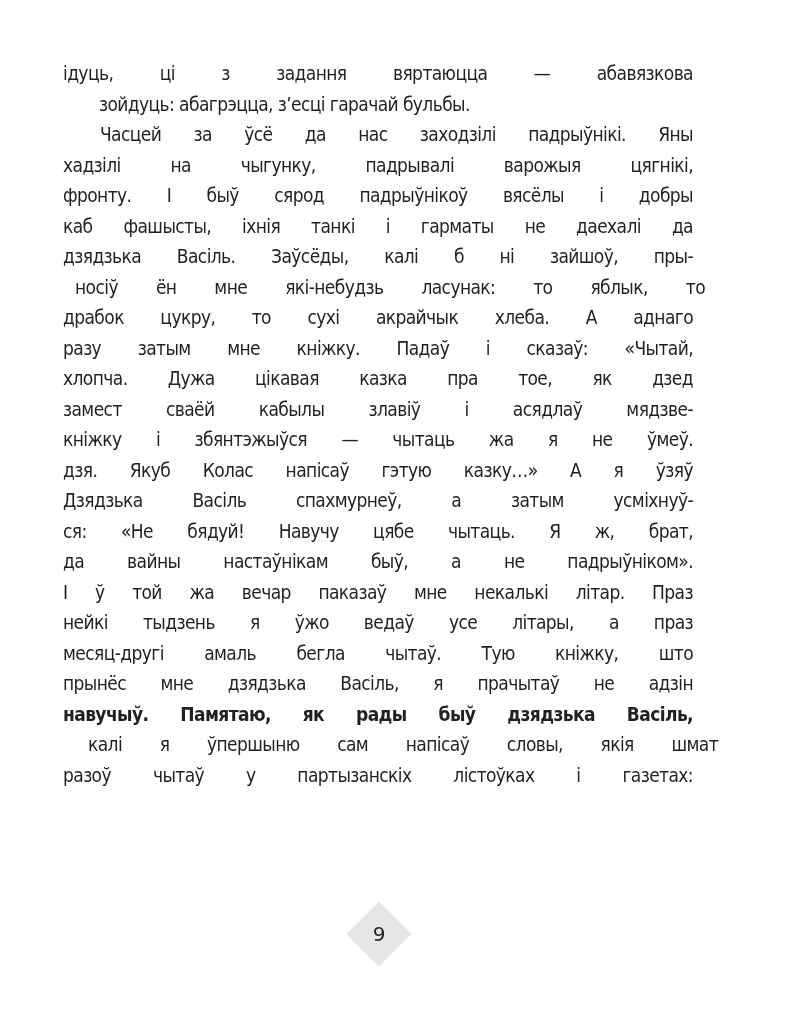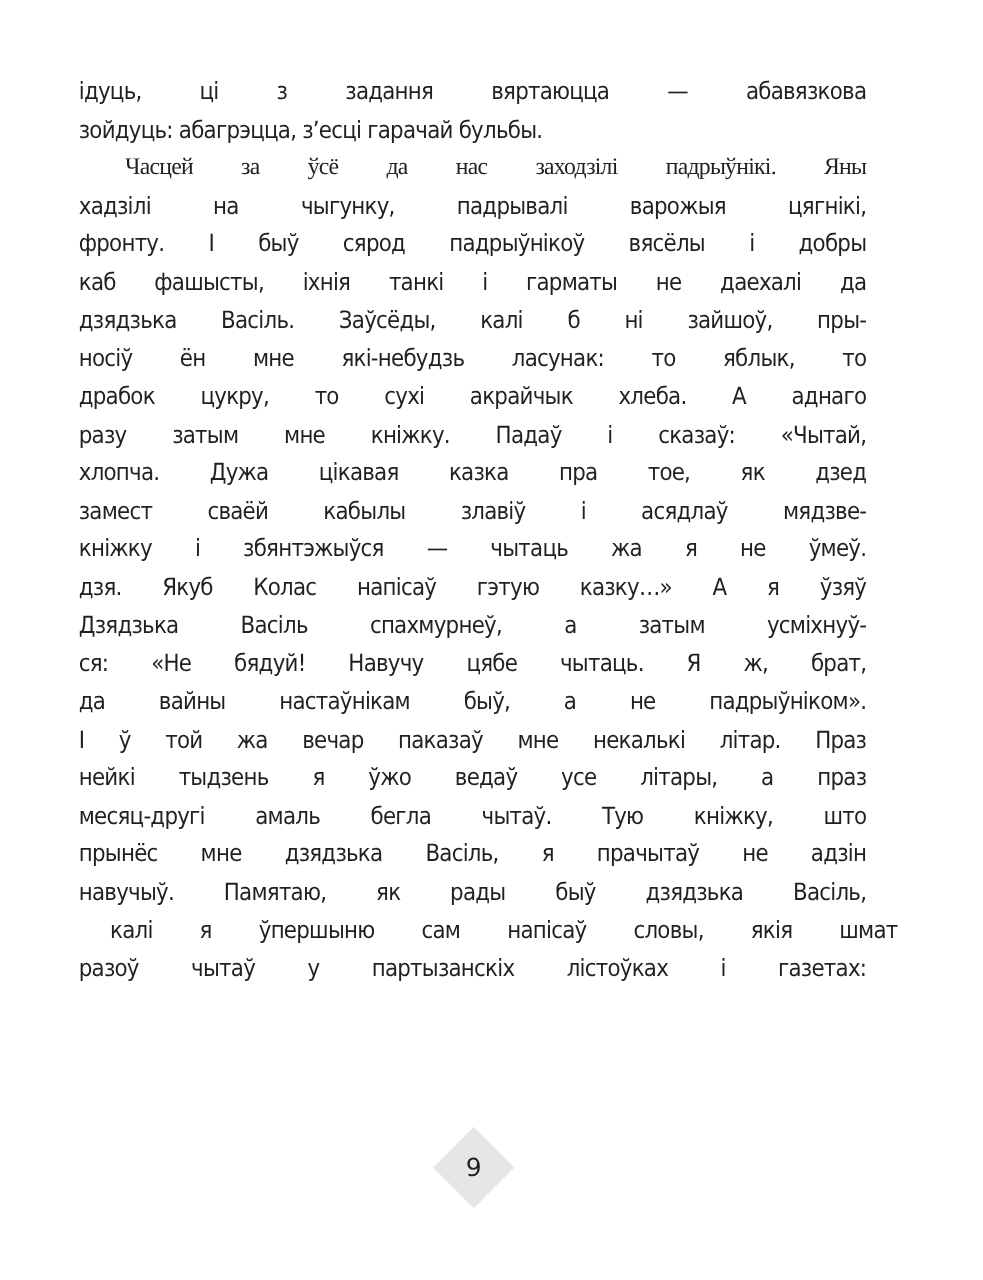--- a/index.html
+++ b/index.html
@@ -33,24 +33,24 @@
     .line {
       display: block;
       white-space: nowrap;
       height: 30.5px;
       text-align: justify;
       text-align-last: justify;
       transform-origin: left center;
     }
     .line.last {
       text-align-last: left;
+      margin-left: 36px;
     }
     .line.indent {
       padding-left: 37px;
-      font-family: Liberation Serif, serif;
     }
     .line-inner {
       display: inline-block;
       width: 100%;
       text-align: justify;
       text-align-last: justify;
       letter-spacing: -0.6px;
       white-space: normal;
     }
     .line.last .line-inner {
@@ -83,34 +83,34 @@
 
 <div class="page">
   <div class="text-block">
     <span class="line"><span class="line-inner" style="width: 630px;">ідуць, ці з задання вяртаюцца — абавязкова</span></span>
     <span class="line last"><span class="line-inner" style="width: 630px;">зойдуць: абагрэцца, з’есці гарачай бульбы.</span></span>
     <span class="line indent"><span class="line-inner" style="width: 593px;">Часцей за ўсё да нас заходзілі падрыўнікі. Яны</span></span>
     <span class="line"><span class="line-inner" style="width: 630px;">хадзілі на чыгунку, падрывалі варожыя цягнікі,</span></span>
     <span class="line"><span class="line-inner" style="width: 630px;">фронту. І быў сярод падрыўнікоў вясёлы і добры</span></span>
     <span class="line"><span class="line-inner" style="width: 630px;">каб фашысты, іхнія танкі і гарматы не даехалі да</span></span>
     <span class="line"><span class="line-inner" style="width: 630px;">дзядзька Васіль. Заўсёды, калі б ні зайшоў, пры-</span></span>
-    <span class="line"><span class="line-inner" style="width: 630px;">носіў ён мне які-небудзь ласунак: то яблык, то</span></span>
+    <span class="line"><span class="line-inner" style="width: 630px; margin-left: 12px;">носіў ён мне які-небудзь ласунак: то яблык, то</span></span>
     <span class="line"><span class="line-inner" style="width: 630px;">драбок цукру, то сухі акрайчык хлеба. А аднаго</span></span>
     <span class="line"><span class="line-inner" style="width: 630px;">разу затым мне кніжку. Падаў і сказаў: «Чытай,</span></span>
     <span class="line"><span class="line-inner" style="width: 630px;">хлопча. Дужа цікавая казка пра тое, як дзед</span></span>
     <span class="line"><span class="line-inner" style="width: 630px;">замест сваёй кабылы злавіў і асядлаў мядзве-</span></span>
     <span class="line"><span class="line-inner" style="width: 630px;">кніжку і збянтэжыўся — чытаць жа я не ўмеў.</span></span>
     <span class="line"><span class="line-inner" style="width: 630px;">дзя. Якуб Колас напісаў гэтую казку…» А я ўзяў</span></span>
     <span class="line"><span class="line-inner" style="width: 630px;">Дзядзька Васіль спахмурнеў, а затым усміхнуў-</span></span>
     <span class="line"><span class="line-inner" style="width: 630px;">ся: «Не бядуй! Навучу цябе чытаць. Я ж, брат,</span></span>
     <span class="line"><span class="line-inner" style="width: 630px;">да вайны настаўнікам быў, а не падрыўніком».</span></span>
     <span class="line"><span class="line-inner" style="width: 630px;">І ў той жа вечар паказаў мне некалькі літар. Праз</span></span>
     <span class="line"><span class="line-inner" style="width: 630px;">нейкі тыдзень я ўжо ведаў усе літары, а праз</span></span>
     <span class="line"><span class="line-inner" style="width: 630px;">месяц-другі амаль бегла чытаў. Тую кніжку, што</span></span>
     <span class="line"><span class="line-inner" style="width: 630px;">прынёс мне дзядзька Васіль, я прачытаў не адзін</span></span>
-    <span class="line"><span class="line-inner" style="width: 630px;">навучыў. Памятаю, як рады быў дзядзька Васіль,</span></span>
+    <span class="line"><span class="line-inner" style="width: 630px; font-weight: bold;">навучыў. Памятаю, як рады быў дзядзька Васіль,</span></span>
     <span class="line"><span class="line-inner" style="width: 630px; margin-left: 25px;">калі я ўпершыню сам напісаў словы, якія шмат</span></span>
     <span class="line"><span class="line-inner" style="width: 630px;">разоў чытаў у партызанскіх лістоўках і газетах:</span></span>
   </div>
 
   <div class="page-number-badge"></div>
   <div class="page-number">9</div>
 </div>
 
 </body></html>

